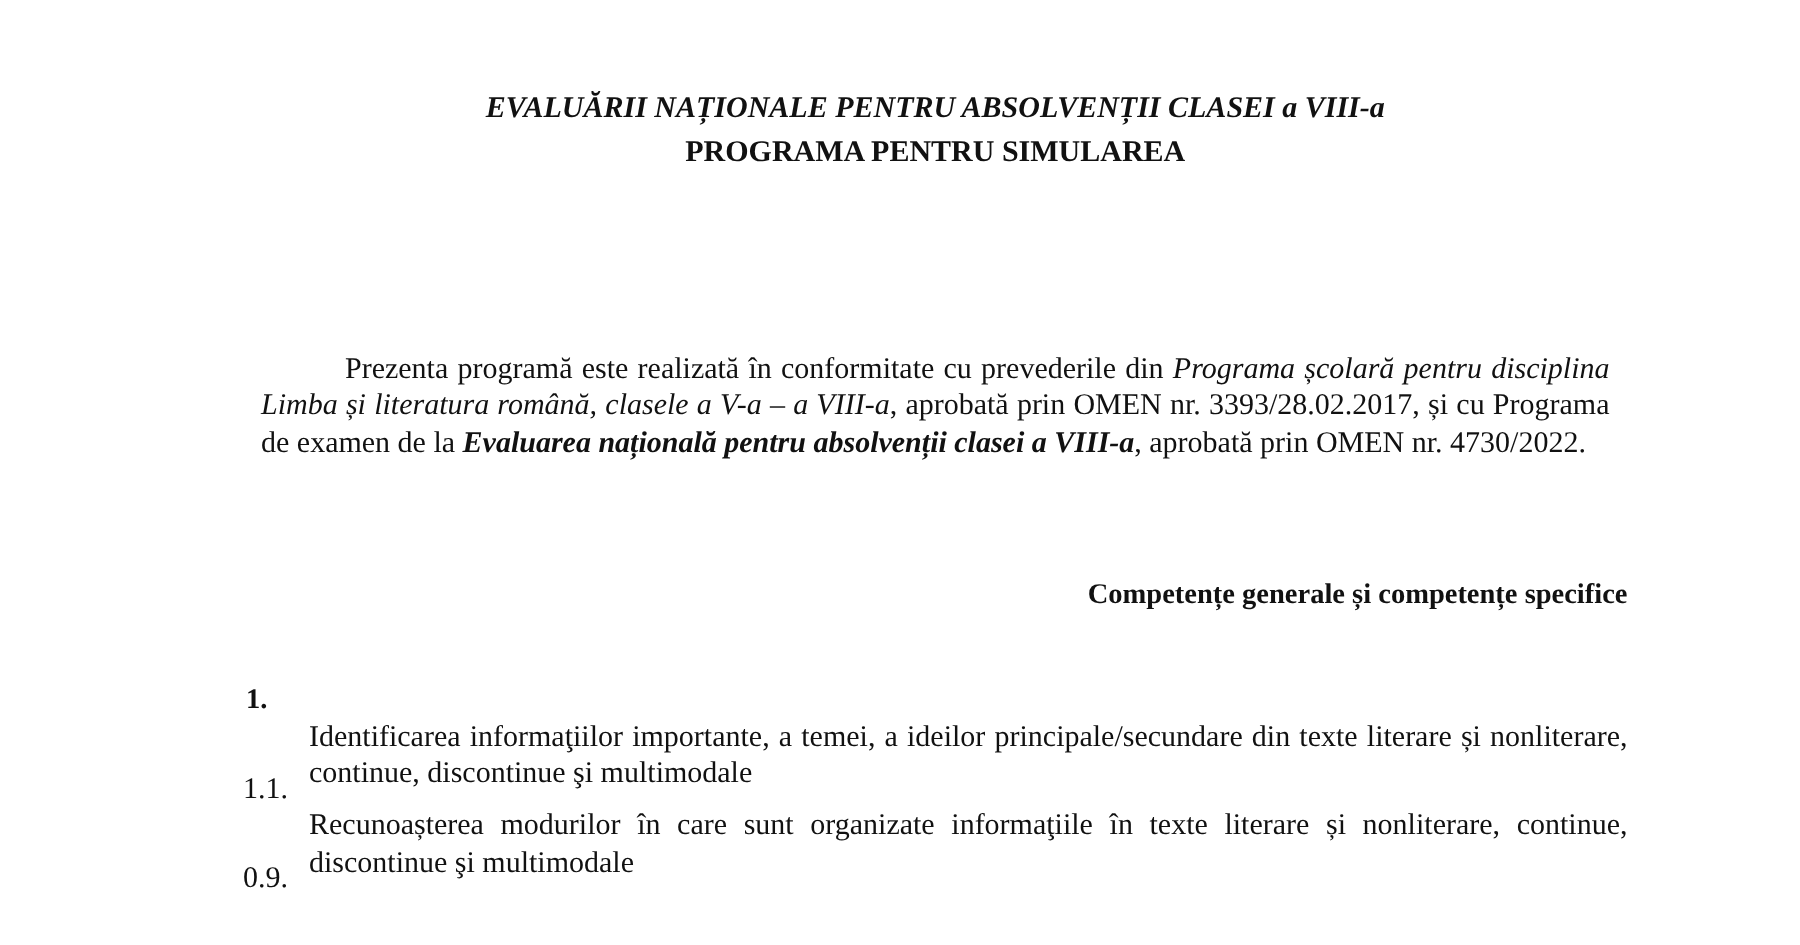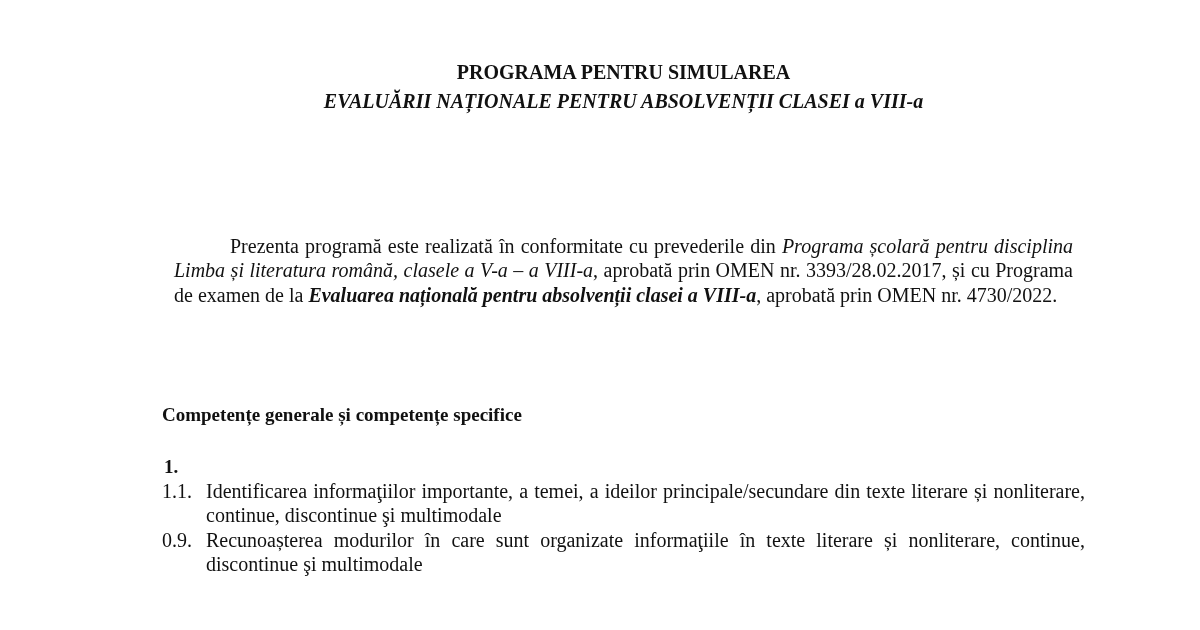--- a/index.html
+++ b/index.html
@@ -47,23 +47,23 @@
       margin: 12px;
       text-indent: 56px;
     }
     .body-text p + p { margin-top: 1px; }
     .it { font-style: italic; }
     .bi { font-style: italic; font-weight: bold; }
 
     .section-heading {
       position: absolute;
       left: 0;
-      top: 403px;
+      top: 385px;
       width: 923px;
-      text-align: left;
+      text-align: right;
       font-weight: bold;
       font-size: 19px;
       line-height: 24px;
     }
 
     .competence {
       position: absolute;
       left: 0;
       top: 455px;
       width: 923px;
@@ -73,31 +73,31 @@
     .comp-head {
       display: flex;
       font-weight: bold;
       font-size: 19px;
     }
     .comp-head .num { width: 38px; flex: 0 0 38px; padding-left: 2px; }
     .comp-item {
       display: flex;
       align-items: flex-start;
     }
-    .comp-item .num { width: 44px; flex: 0 0 44px; }
+    .comp-item .num { width: 44px; flex: 0 0 44px; margin-top: 35px; }
     .comp-item .txt { flex: 1; text-align: justify; }
   </style>
 </head>
 <body>
 
 <div class="page">
 
   <div class="title-block">
+    <span class="t-line t-italic">EVALUĂRII  NAȚIONALE PENTRU ABSOLVENȚII CLASEI a VIII-a</span>
     <span class="t-line">PROGRAMA PENTRU SIMULAREA</span>
-    <span class="t-line t-italic">EVALUĂRII  NAȚIONALE PENTRU ABSOLVENȚII CLASEI a VIII-a</span>
   </div>
 
   <div class="body-text">
     <p><span>Prezenta programă este realizată în conformitate cu prevederile din </span><span class="it">Programa școlară pentru disciplina Limba și literatura română, clasele a V-a – a VIII-a</span><span>, aprobată prin OMEN nr. 3393/28.02.2017, și cu Programa de examen de la </span><span class="bi">Evaluarea națională pentru absolvenții clasei a VIII-a</span><span>, aprobată prin OMEN nr. 4730/2022.</span></p>
   </div>
 
   <div class="section-heading">Competențe generale și competențe specifice</div>
 
   <div class="competence">
     <div class="comp-head">

